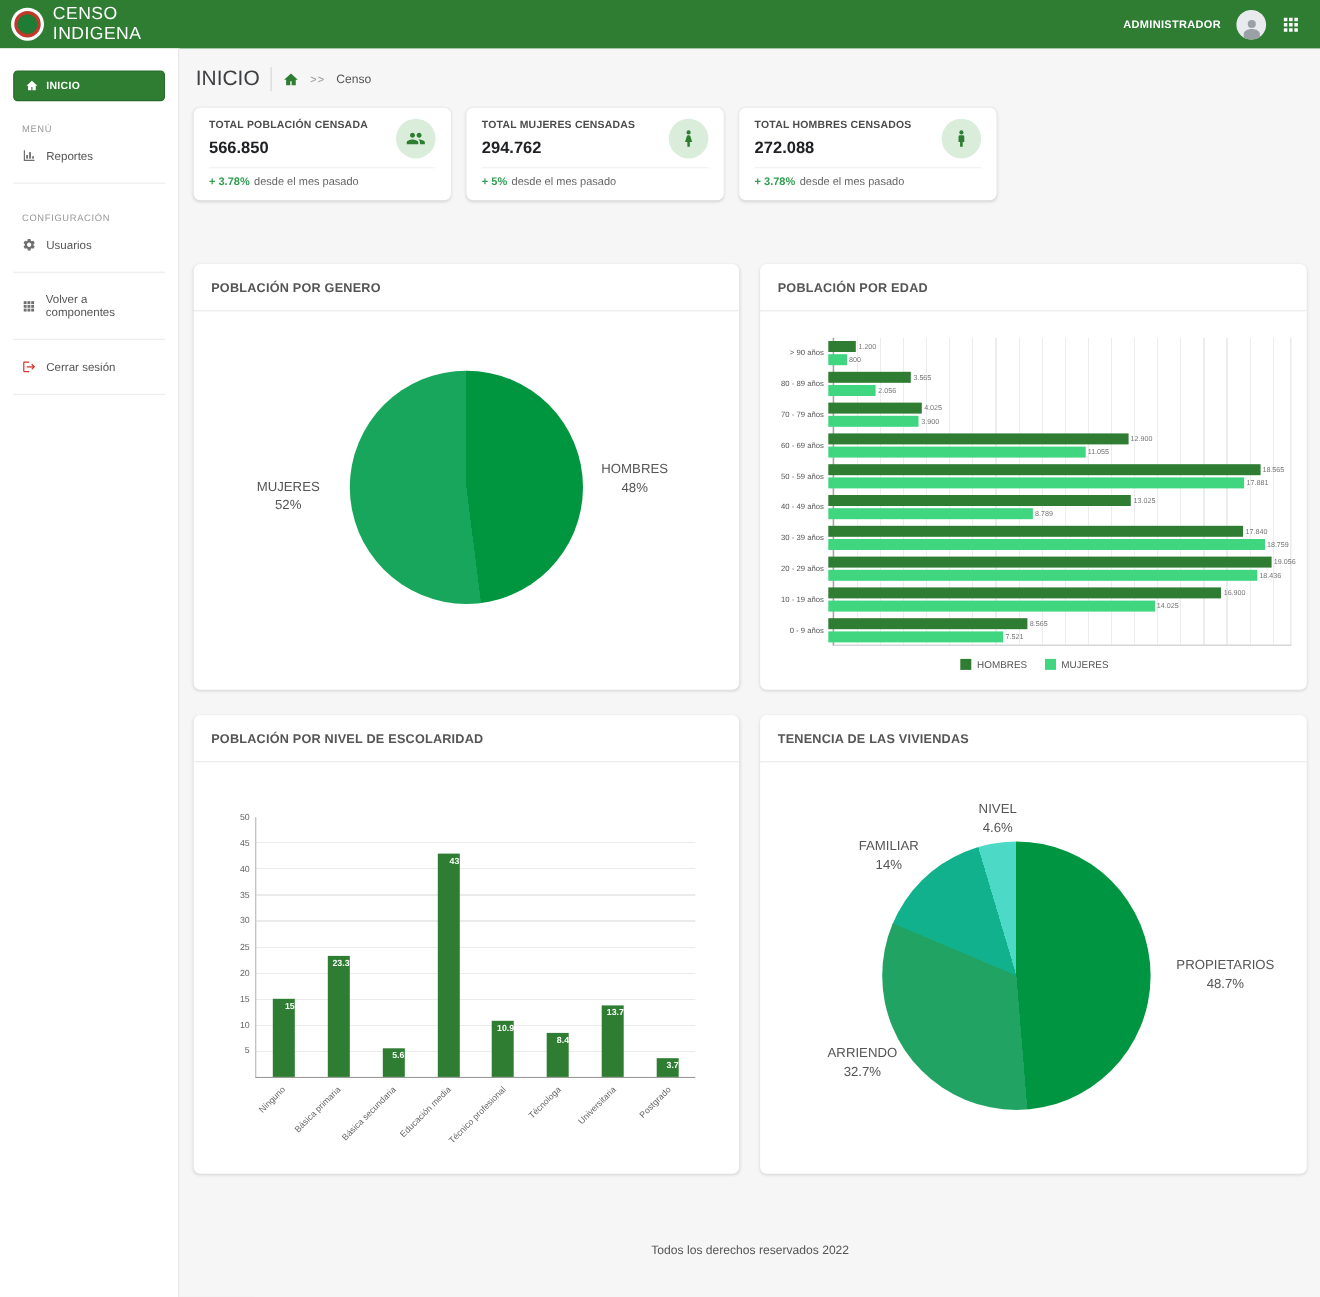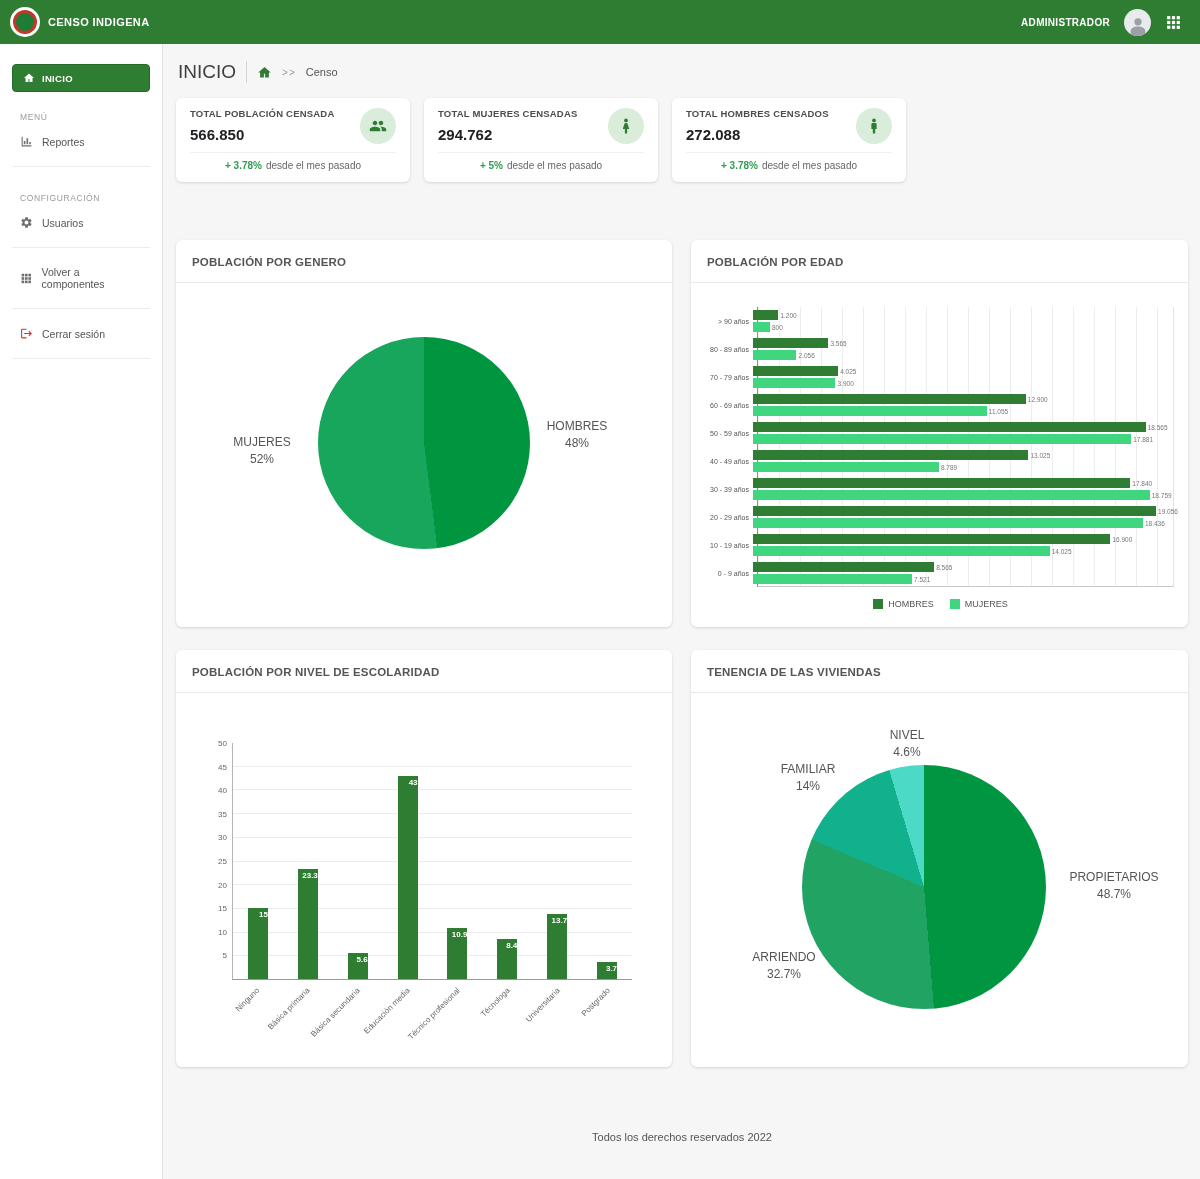--- a/index.html
+++ b/index.html
@@ -4,21 +4,21 @@
 <style>
   * { margin:0; padding:0; box-sizing:border-box; }
   body { font-family:"Liberation Sans", sans-serif; background:#e9e9e9; }
   .app { width:1200px; height:1179px; position:relative; background:#f6f6f6; overflow:hidden; }
 
   
   .topbar { height:44px; background:#2e7d32; display:flex; align-items:center; }
   .brand { width:163px; display:flex; align-items:center; gap:8px; padding-left:10px; flex:none; }
   .logo { width:30px; height:30px; border-radius:50%; background:#fff; display:flex; align-items:center; justify-content:center; flex:none; }
   .logo-core { width:24px; height:24px; border-radius:50%; background:#1e7c35; border:3px solid #c0392b; }
-  .brand-text { color:#fff; font-size:11px; font-weight:bold; letter-spacing:.4px; }
+  .brand-text { color:#fff; font-size:16px; font-weight:normal; letter-spacing:.4px; }
   .topbar-right { margin-left:auto; display:flex; align-items:center; gap:14px; padding-right:18px; }
   .admin { color:#fff; font-size:10px; font-weight:bold; letter-spacing:.3px; }
   .avatar { width:27px; height:27px; border-radius:50%; background:#e8eaed; display:flex; align-items:flex-end; justify-content:center; overflow:hidden; cursor:pointer; }
 
   
   .frame { display:flex; height:1135px; }
   .sidebar { width:163px; background:#fff; border-right:1px solid #e3e3e3; flex:none; }
   .main { flex:1; padding:14px 14px 0 13px; }
 
   
@@ -35,21 +35,21 @@
   .crumb-sep { font-size:10px; color:#999; letter-spacing:1px; }
   .crumb { font-size:11px; color:#555; }
 
   
   .stats { display:flex; gap:14px; margin-bottom:58px; }
   .stat-card { width:234px; height:84px; background:#fff; border-radius:6px; box-shadow:0 1px 3px rgba(0,0,0,.14); padding:10px 14px 0; }
   .stat-top { display:flex; justify-content:space-between; }
   .stat-title { font-size:9.5px; font-weight:bold; color:#4c4c4c; letter-spacing:.2px; }
   .stat-value { font-size:15px; font-weight:bold; color:#202124; margin-top:7px; }
   .stat-icon { width:36px; height:36px; border-radius:50%; background:#d9edda; display:flex; align-items:center; justify-content:center; flex:none; }
-  .stat-foot { border-top:1px solid #f0f0f0; margin-top:8px; padding:7px 0; font-size:10px; color:#666;text-align:center; }
+  .stat-foot { border-top:1px solid #f0f0f0; margin-top:8px; padding:7px 0; font-size:10px; color:#666; }
   .delta { color:#2f9e4f; font-weight:bold; margin-right:4px; }
 
   
   .charts { display:grid; grid-template-columns:496px 497px; gap:23px 19px; }
   .chart-card { background:#fff; border-radius:6px; box-shadow:0 1px 3px rgba(0,0,0,.14); }
   .cc-head { padding:12px 16px; border-bottom:1px solid #e9e9e9; }
   .cc-title { font-size:11.5px; font-weight:bold; color:#555; letter-spacing:.2px; }
   .cc-body { position:relative; }
   #genero-card, #edad-card { height:387px; }
   #esc-card, #ten-card { height:417px; }

